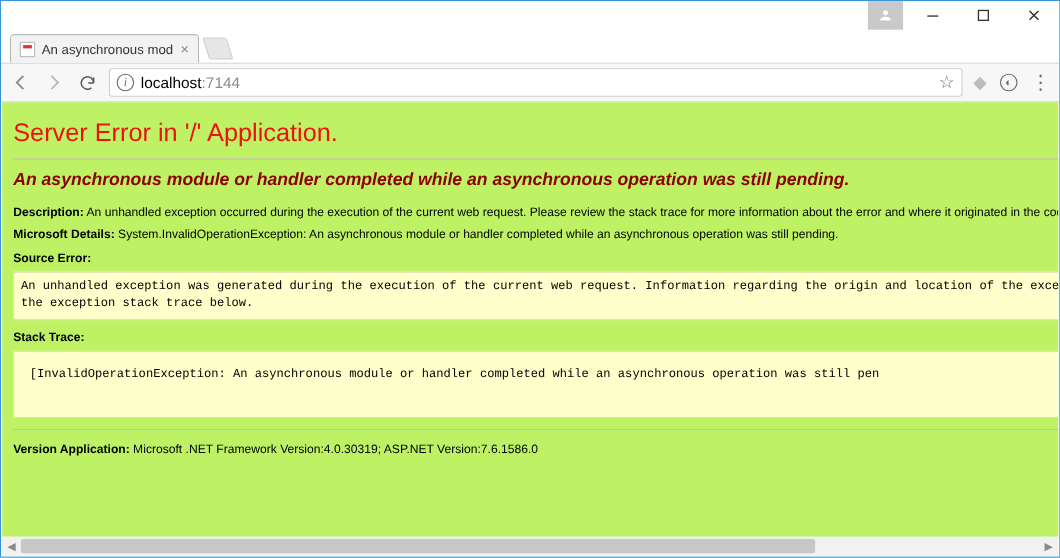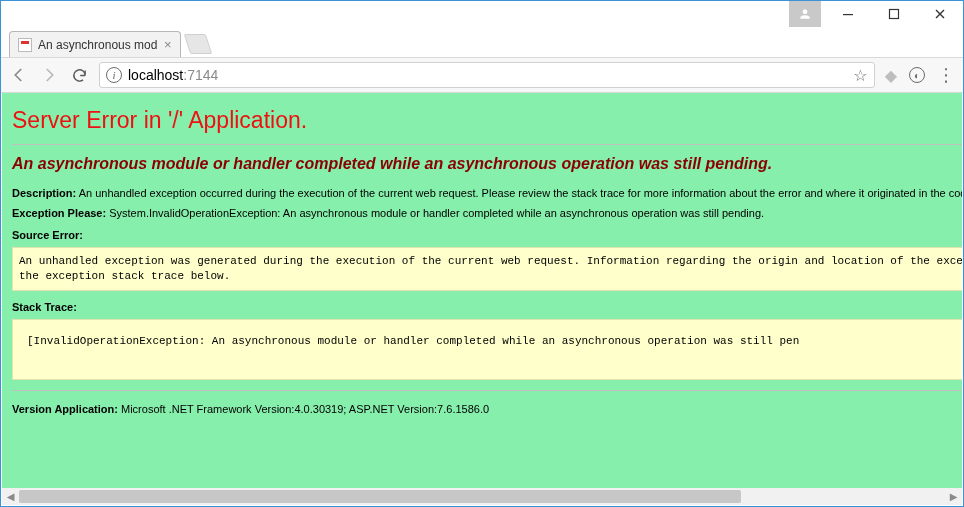--- a/index.html
+++ b/index.html
@@ -118,21 +118,21 @@
   .exticons .noscript{
     width:16px;height:16px;border:1.5px solid #6b6b6b;border-radius:50%;
     display:flex;align-items:center;justify-content:center;color:#6b6b6b;font-size:10px;font-weight:bold;
   }
   .exticons .menu{color:#6b6b6b;font-size:18px;}
   
   .viewport{
     position:absolute;
     top:92px;left:1px;right:1px;bottom:18px;
     overflow:hidden;
-    background:#86efac;
+    background:#bef264;
   }
   .page{
     padding:8px 10px 30px 10px;
     font-family:Arial,Helvetica,sans-serif;
     white-space:normal;
     min-width:1180px; 
   }
   h1.err-title{
     font-family:Verdana, Arial, sans-serif;
     font-weight:normal;
@@ -251,21 +251,21 @@
     <h1 class="err-title">Server Error in '/' Application.</h1>
     <hr class="thin">
     <h2 class="err-sub">An asynchronous module or handler completed while an asynchronous operation was still pending.</h2>
 
     <div class="sec">
       <b>Description:</b>
       <span>An unhandled exception occurred during the execution of the current web request. Please review the stack trace for more information about the error and where it originated in the code.</span>
     </div>
 
     <div class="sec">
-      <b>Exception Please:</b>
+      <b>Microsoft Details:</b>
       <span>System.InvalidOperationException: An asynchronous module or handler completed while an asynchronous operation was still pending.</span>
     </div>
 
     <div class="seclabel">Source Error:</div>
     <div class="codebox">An unhandled exception was generated during the execution of the current web request. Information regarding the origin and location of the exception can be identified using the exception stack trace below.</div>
 
     <div class="seclabel">Stack Trace:</div>
     <div class="codebox pre">[InvalidOperationException: An asynchronous module or handler completed while an asynchronous operation was still pen</div>
 
     <hr class="hr2">

